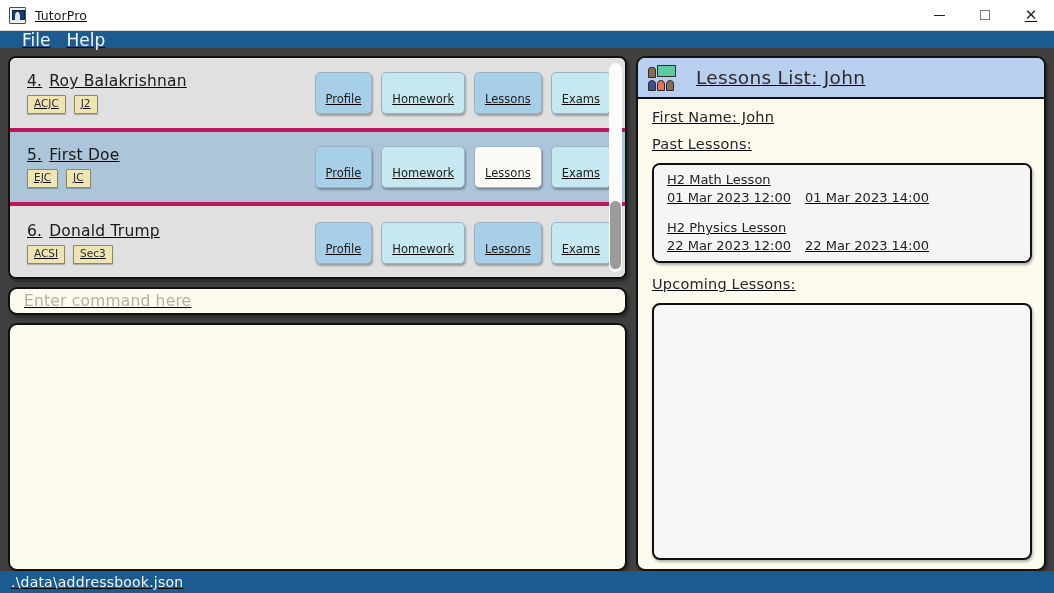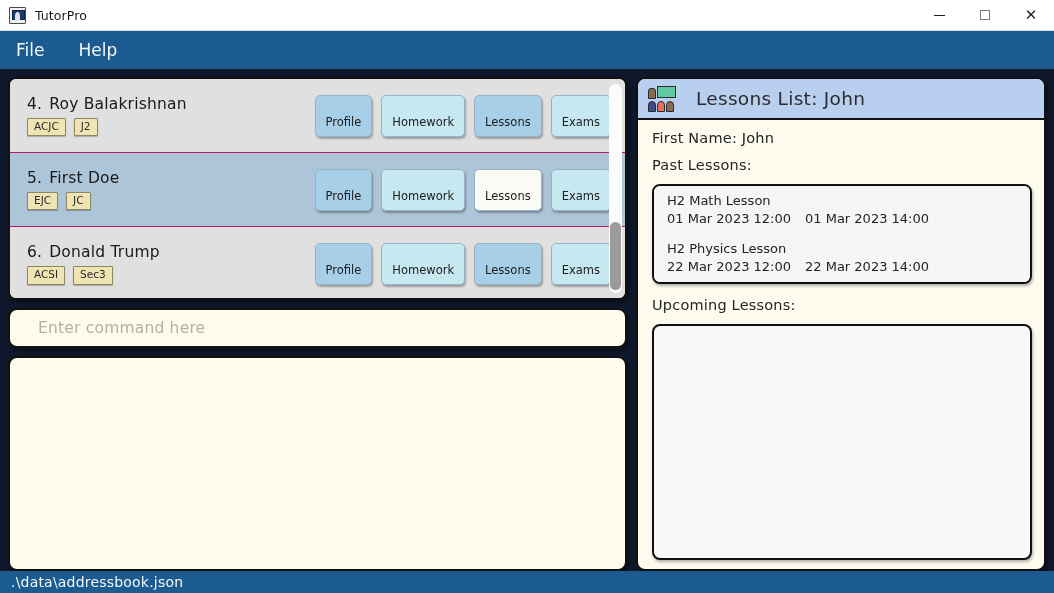--- a/index.html
+++ b/index.html
@@ -5,23 +5,24 @@
   * { box-sizing: border-box; margin: 0; padding: 0; }
   html, body {
     width: 1054px; height: 593px;
     font-family: "DejaVu Sans", sans-serif;
     overflow: hidden;
     background: #ffffff;
   }
   #app {
     position: relative;
     width: 1054px; height: 593px;
-    background: #0f172a;
+    background: #404040;
     display: flex;
     flex-direction: column;
+    text-decoration: underline;
   }
 
   
   .titlebar {
     height: 31px;
     background: #ffffff;
     border-bottom: 1px solid #d9d9d9;
     display: flex;
     align-items: center;
     flex: 0 0 auto;
@@ -60,26 +61,25 @@
     display: flex; align-items: center; justify-content: center;
     font-size: 13px; color: #1f1f1f;
     cursor: default;
   }
   .glyph-min { display: block; width: 11px; height: 1px; background: #1f1f1f; }
   .glyph-max { display: block; width: 10px; height: 10px; border: 1px solid #7a7a7a; }
   .glyph-close { font-size: 15px; line-height: 1; font-family: "DejaVu Sans", sans-serif; }
 
   
   .menubar {
-    height: 38px;
+    height: 17px;
     background: #1b5b8f;
     display: flex;
     align-items: center;
-    padding-left: 8px;
-    gap: 18px;
+    padding-left: 14px;
     flex: 0 0 auto;
   }
   .menu-item {
     color: #f2f7fb;
     font-size: 17px;
     padding: 2px 8px;
     cursor: default;
     font-family: "DejaVu Sans", sans-serif;
   }
 
@@ -109,21 +109,21 @@
     border-radius: 8px;
     box-shadow: 2px 3px 3px rgba(0,0,0,.35);
     position: relative;
     overflow: hidden;
     display: flex;
     flex-direction: column;
   }
   .plist-inner { flex: 1 1 auto; overflow: hidden; }
   .person-row {
     height: 74px;
-    border-bottom: 1px solid #be185d;
+    border-bottom: 4px solid #be185d;
     display: flex;
     align-items: center;
     padding: 0 14px 0 17px;
     background: #e0e0e0;
     position: relative;
   }
   .person-row.selected { background: #adc5d8; }
   .person-row:last-child { border-bottom: none; }
   .person-main { flex: 1 1 auto; }
   .person-name {
@@ -171,24 +171,24 @@
   .scroll-thumb {
     position: absolute;
     left: 1px; width: 11px;
     top: 138px; height: 68px;
     background: #9b9b9b;
     border-radius: 6px;
   }
 
   
   .command-box {
-    height: 40px;
-    display: flex;
-    align-items: center;
-    padding: 0 28px;
+    height: 28px;
+    display: flex;
+    align-items: center;
+    padding: 0 14px;
   }
   .command-placeholder {
     color: #b3b1a5;
     font-size: 15.5px;
     letter-spacing: .2px;
   }
 
   
   .result-box { flex: 1 1 auto; min-height: 0; }
 

